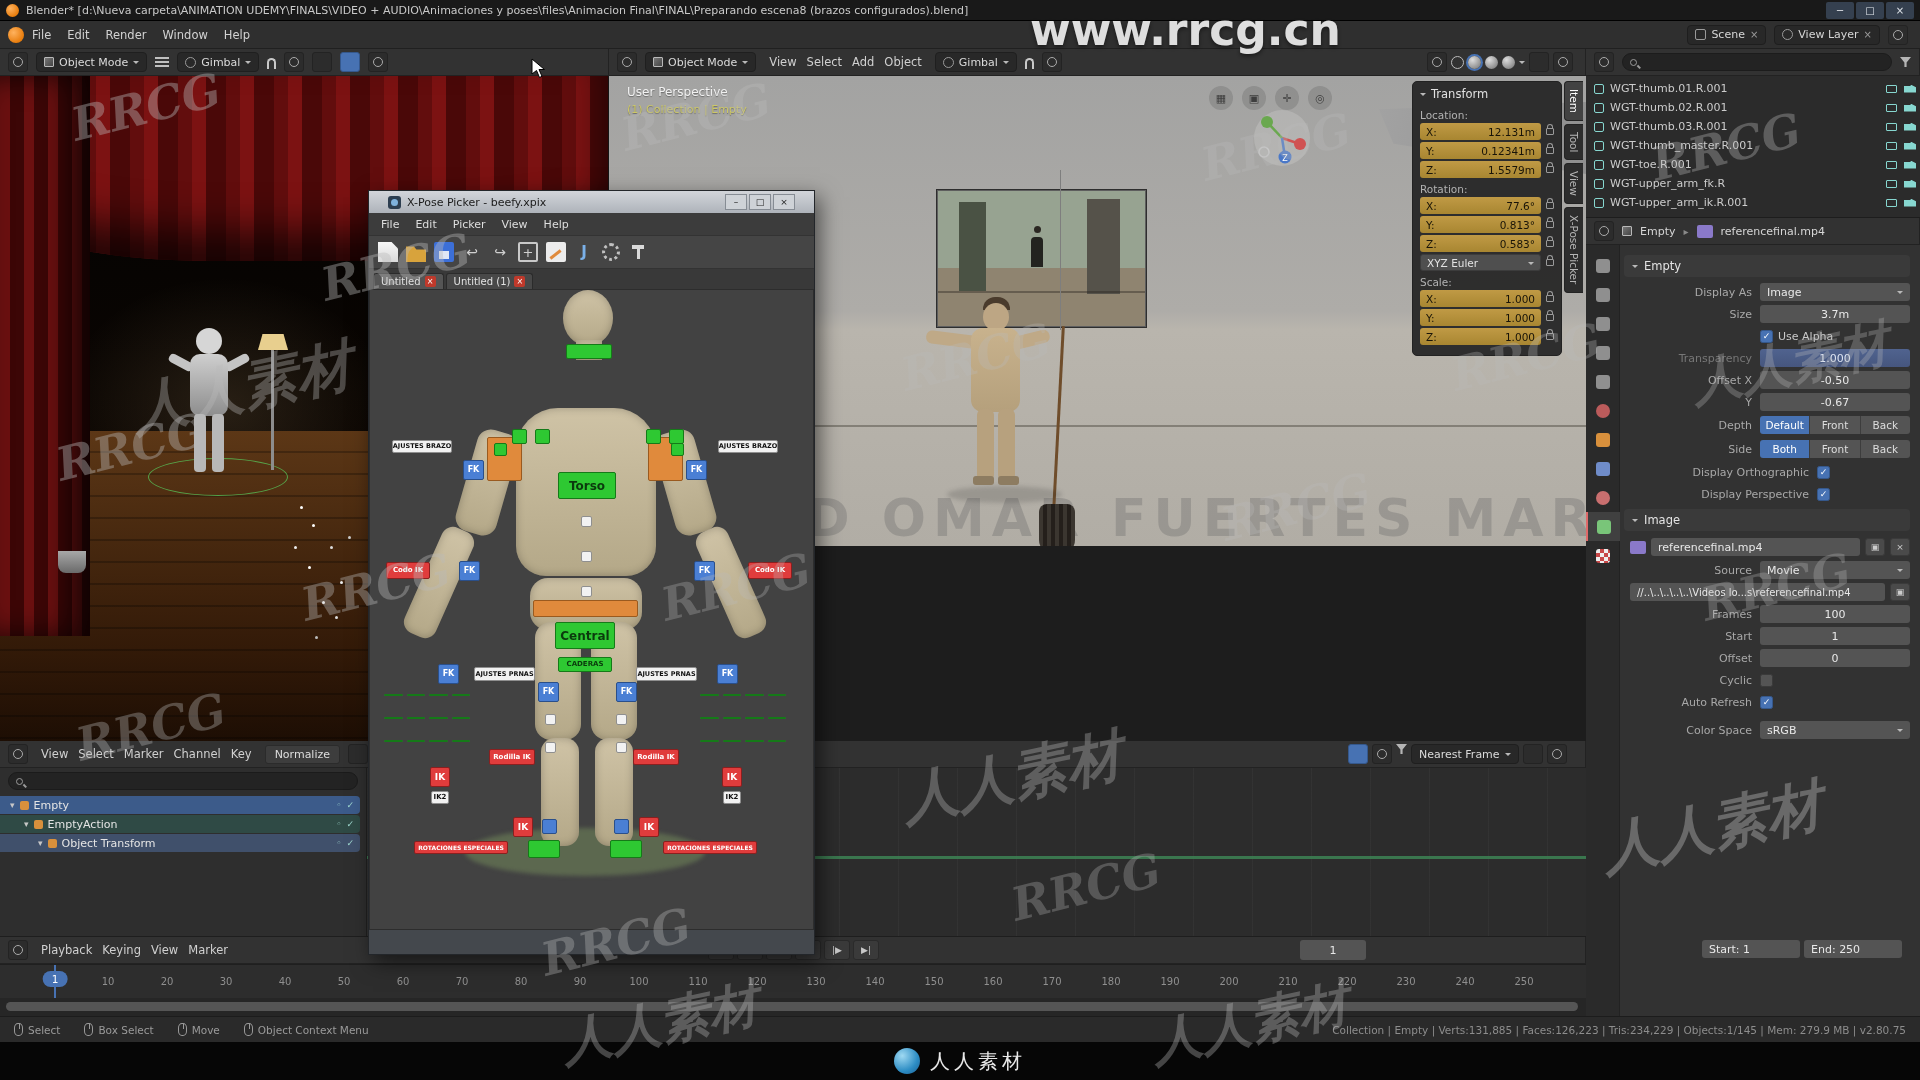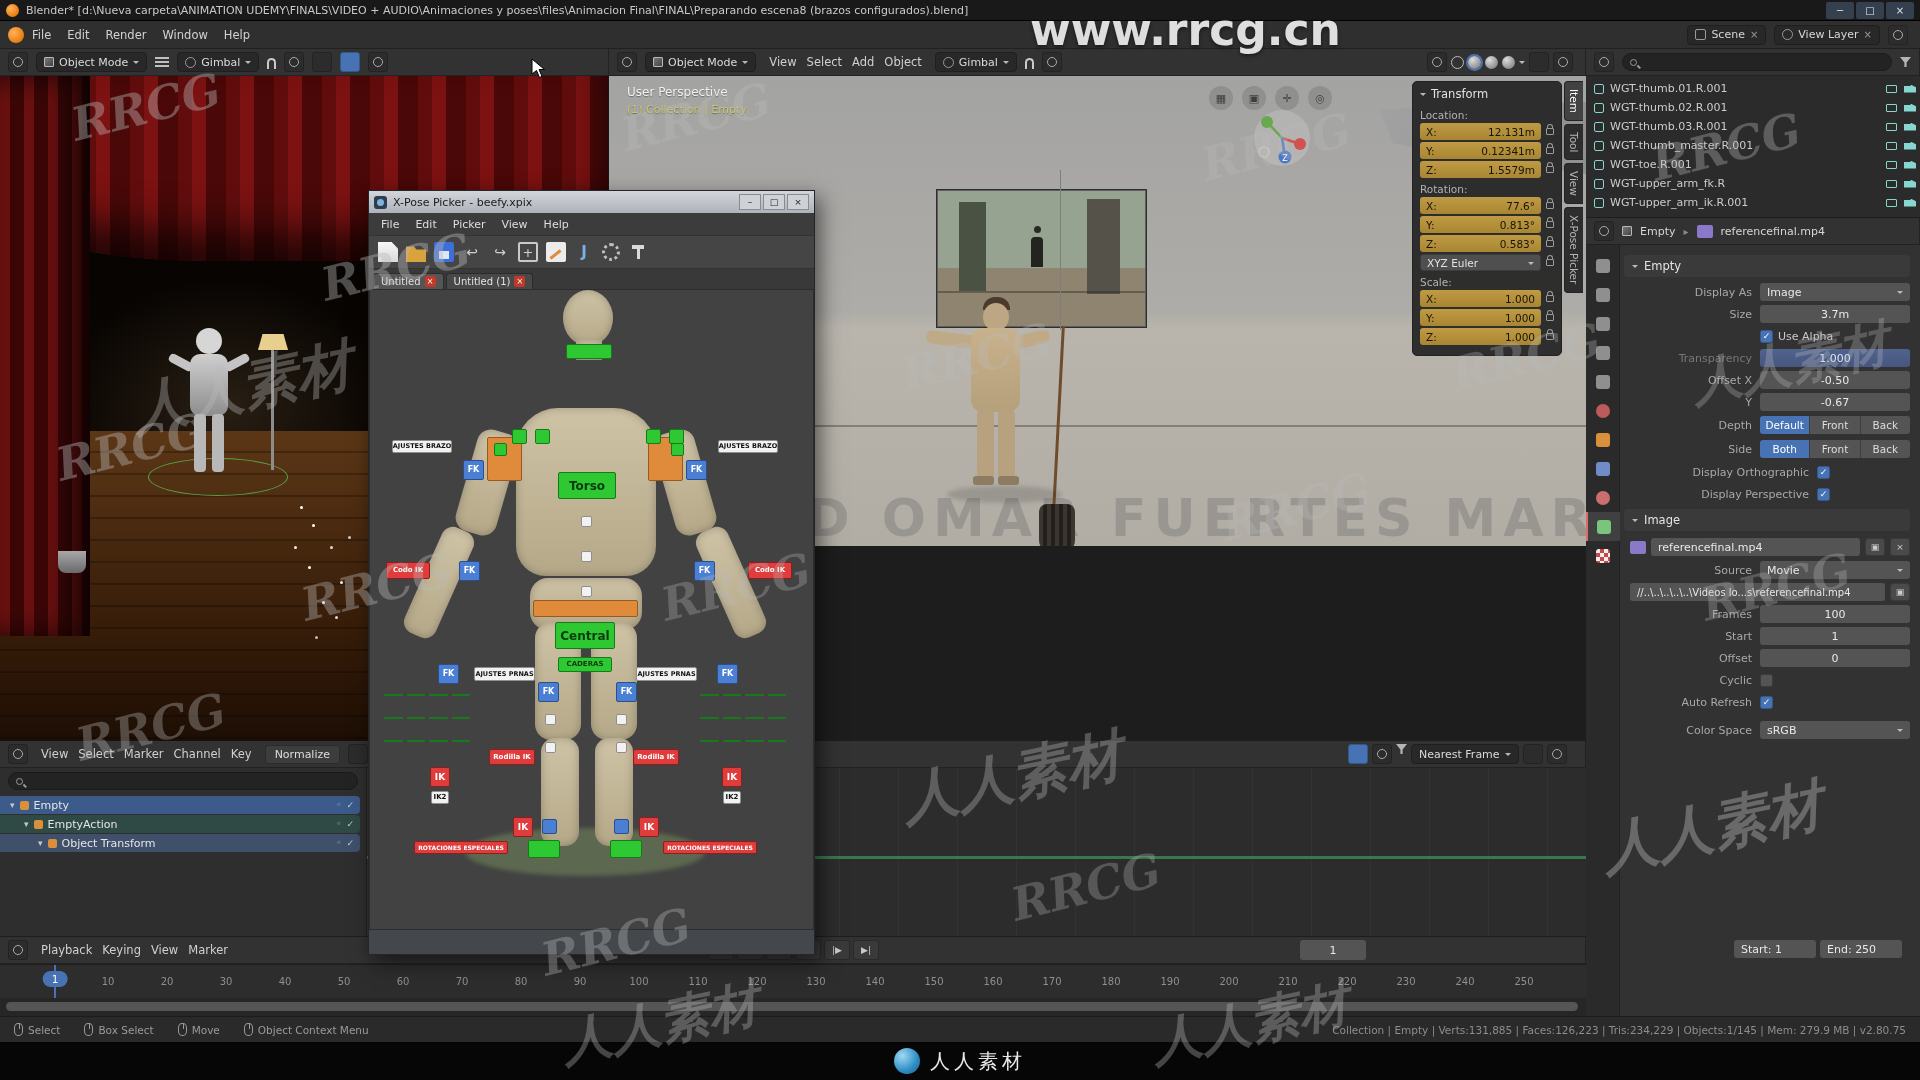--- a/index.html
+++ b/index.html
@@ -159,39 +159,39 @@
 .dcar{color:#c7c7c7;font-size:9px}
 .dico{width:9px;height:9px;background:#d8903c;border-radius:2px;flex:none}
 .drow .vis{gap:5px}
 .mini{color:#9fd8d0;font-size:9px}
 
 .pbrow{left:0;top:937px;width:1586px}
 .transport{position:absolute;left:708px;top:940px;display:flex;gap:3px;z-index:3}
 .tbtn{min-width:26px;height:20px;background:#3a3a3a;border:1px solid #2a2a2a;border-radius:3px;color:#c9c9c9;font-size:9px;display:flex;align-items:center;justify-content:center;padding:0 3px}
 .framef{position:absolute;left:1300px;top:940px;width:66px;z-index:3}
 .rangef{position:absolute;right:18px;top:940px;display:flex;gap:4px;z-index:3}
-.rangef .df{width:82px;flex:none}
+.rangef .df{width:98px;flex:none}
 .timeline{position:absolute;left:0;top:964px;width:1586px;height:34px;background:#2d2d2d;border-top:1px solid #1f1f1f}
 .timeline .tick{top:11px}
 .pill{position:absolute;left:55px;top:6px;transform:translateX(-50%);background:#4772b3;color:#fff;border-radius:9px;padding:2px 9px;font-size:10.5px;z-index:2}
 .ph{position:absolute;left:54px;top:0;bottom:0;width:2px;background:#4772b3}
 .hscroll{position:absolute;left:0;top:998px;width:1586px;height:18px;background:#262626}
 .hbar{position:absolute;left:6px;top:4px;width:1572px;height:9px;background:#555;border-radius:5px}
 
 .statusbar{position:absolute;left:0;top:1016px;width:1920px;height:26px;background:#2a2a2a;border-top:1px solid #1c1c1c;display:flex;align-items:center;padding:0 14px;color:#9a9a9a;font-size:10.5px}
 .hint{display:flex;align-items:center;gap:5px;margin-right:24px}
 .mico{width:9px;height:13px;border:1px solid #9a9a9a;border-radius:4px/5px;position:relative;flex:none}
 .mico:before{content:"";position:absolute;left:4px;top:0;width:1px;height:5px;background:#9a9a9a}
 .stats{margin-left:auto;white-space:nowrap;color:#8d8d8d}
 .blackbar{position:absolute;left:0;top:1042px;width:1920px;height:38px;background:#060606;display:flex;align-items:center;justify-content:center;gap:10px}
 .logo-circle{width:26px;height:26px;border-radius:50%;background:radial-gradient(circle at 32% 30%,#9fd9f2,#2d8dc4 60%,#1b5e92)}
 .logo-txt{color:#e8e8e8;font-size:20px;letter-spacing:4px}
 
 .xpose{position:absolute;left:368px;top:190px;width:447px;height:765px;background:#4a4f55;border:1px solid #23262a;box-shadow:5px 7px 20px rgba(0,0,0,.55);z-index:50;display:flex;flex-direction:column}
-.xp-title{height:22px;background:linear-gradient(#d2d5da,#aeb3ba);display:flex;align-items:center;gap:6px;padding:0 5px;font-size:11px;color:#1b1b1b}
+.xp-title{height:22px;background:linear-gradient(#d2d5da,#aeb3ba);display:flex;align-items:center;gap:6px;padding:0 19px;font-size:11px;color:#1b1b1b}
 .xp-ico{width:13px;height:13px;background:#2d3e50;border-radius:3px;position:relative}
 .xp-ico:after{content:"";position:absolute;left:3px;top:3px;width:7px;height:7px;border-radius:50%;background:#7fb2dd}
 .xp-wbtns{margin-left:auto;display:flex;gap:2px}
 .xp-wb{width:22px;height:16px;background:#ced2d7;border:1px solid #868c94;font-size:9px;color:#222;display:flex;align-items:center;justify-content:center}
 .xp-menu{height:22px;background:#3c3c3c;display:flex;align-items:center;padding:0 4px}
 .xp-m{font-size:11px;color:#dedede;padding:3px 8px}
 .xp-tools{height:34px;background:#454545;border-top:1px solid #333;border-bottom:1px solid #333;display:flex;align-items:center;gap:8px;padding:0 9px}
 .xt{width:20px;height:20px;position:relative;display:flex;align-items:center;justify-content:center;color:#cfcfcf;font-size:14px}
 .xt-new{background:linear-gradient(#f7f7f7,#d9d9d9);clip-path:polygon(0 0,68% 0,100% 32%,100% 100%,0 100%)}
 .xt-open{background:#d8a33c;clip-path:polygon(0 22%,40% 22%,52% 38%,100% 38%,100% 100%,0 100%)}

